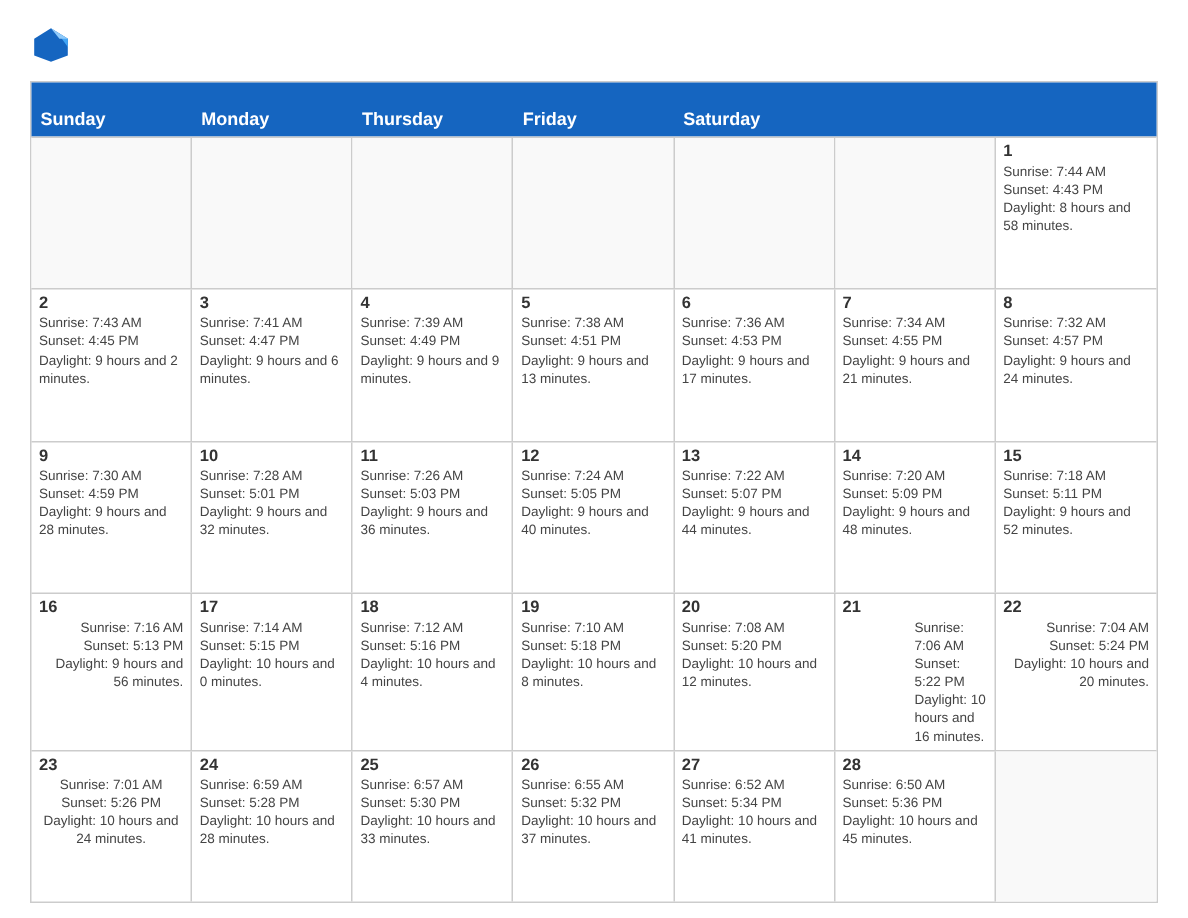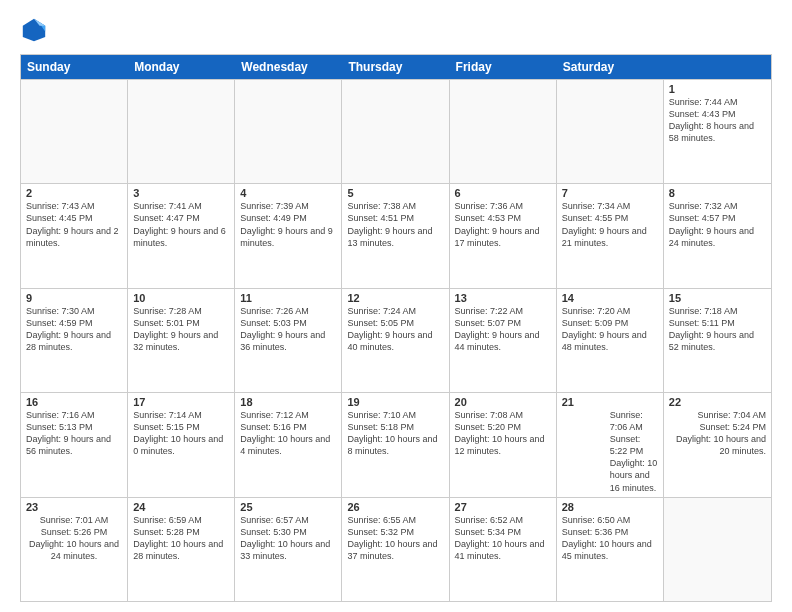--- a/index.html
+++ b/index.html
@@ -63,20 +63,21 @@
       display: grid;
       grid-template-columns: repeat(7, 1fr);
       background: #1565c0;
     }
     .cal-header-cell {
       color: #fff;
       font-size: 12px;
       font-weight: bold;
       padding: 5px 6px;
       text-align: left;
+      margin-top: 12px;
     }
     .cal-body {
       flex: 1;
       display: flex;
       flex-direction: column;
     }
     .cal-row {
       display: grid;
       grid-template-columns: repeat(7, 1fr);
       flex: 1;
@@ -127,21 +128,20 @@
     <div class="title-block">
       <div class="month-title"></div>
       <div class="location"></div>
     </div>
   </div>
 
   <div class="calendar">
     <div class="cal-header">
     <div class="cal-header-cell">Sunday</div>
         <div class="cal-header-cell">Monday</div>
-        <div class="cal-header-cell">Wednesday</div>
         <div class="cal-header-cell">Thursday</div>
         <div class="cal-header-cell">Friday</div>
         <div class="cal-header-cell">Saturday</div>
       </div>
     <div class="cal-body">
     <div class="cal-row">
           <div class="cal-cell empty"></div>
           <div class="cal-cell empty"></div>
           <div class="cal-cell empty"></div>
           <div class="cal-cell empty"></div>
@@ -238,21 +238,21 @@
           <div class="cal-cell">
             <div class="day-num">15</div>
             <div class="day-info" style="white-space: pre-line;">Sunrise: 7:18 AM
 Sunset: 5:11 PM
 Daylight: 9 hours and 52 minutes.</div>
           </div>
         </div>
         <div class="cal-row">
           <div class="cal-cell">
             <div class="day-num">16</div>
-            <div class="day-info" style="white-space: pre-line;">Sunrise: 7:16 AM
+            <div class="day-info" style="white-space: pre-line; text-align: right;">Sunrise: 7:16 AM
 Sunset: 5:13 PM
 Daylight: 9 hours and 56 minutes.</div>
           </div>
           <div class="cal-cell">
             <div class="day-num">17</div>
             <div class="day-info" style="white-space: pre-line;">Sunrise: 7:14 AM
 Sunset: 5:15 PM
 Daylight: 10 hours and 0 minutes.</div>
           </div>
           <div class="cal-cell">

